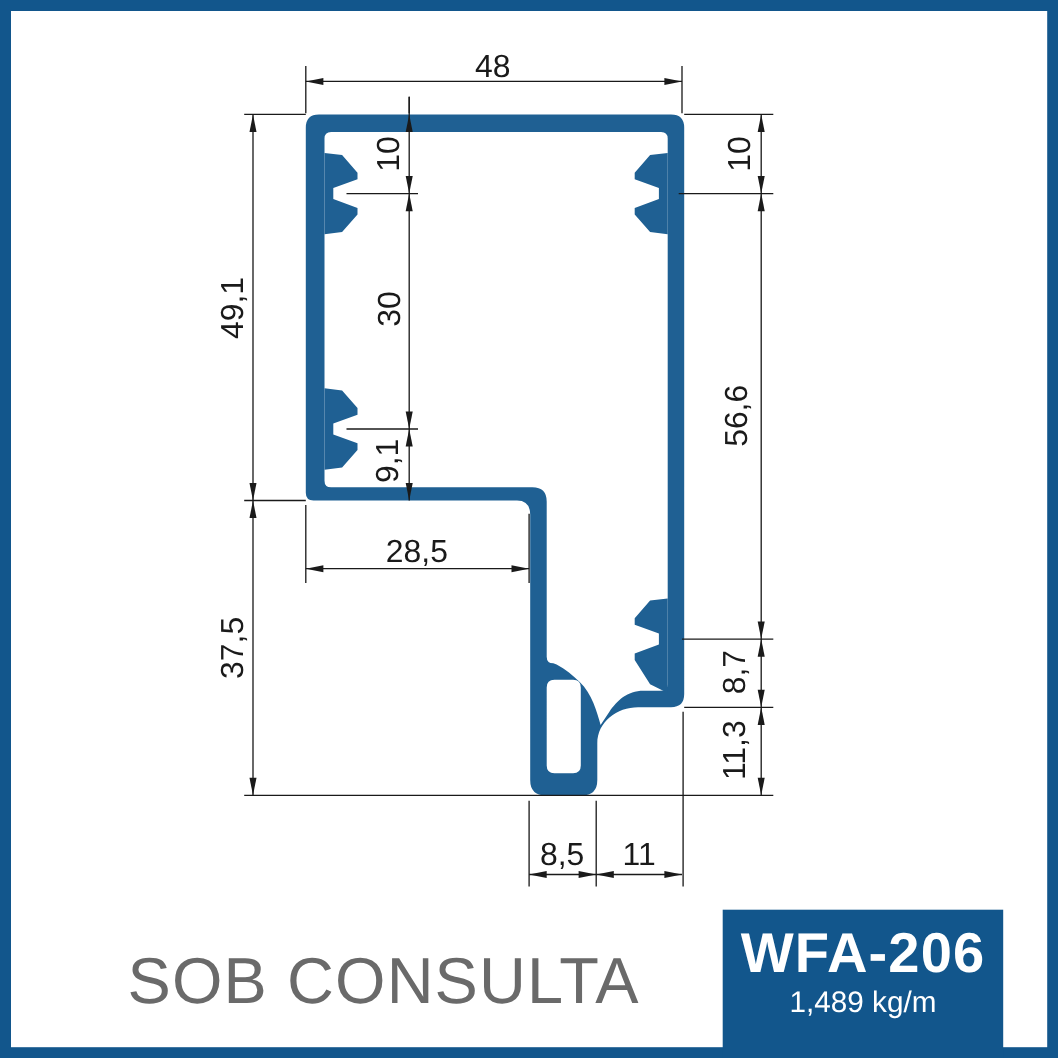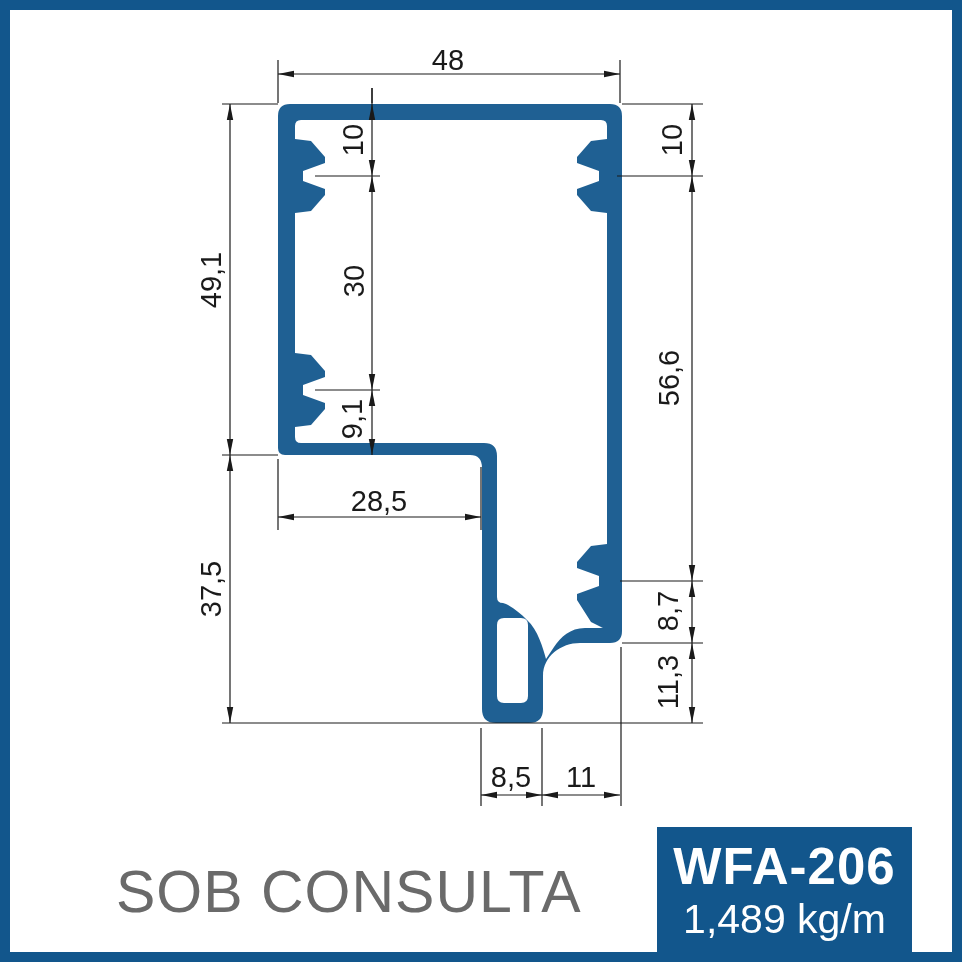--- a/index.html
+++ b/index.html
@@ -6,21 +6,21 @@
   body{width:962px;height:962px;position:relative;overflow:hidden;
        font-family:"Liberation Sans",sans-serif;}
   .frame{position:absolute;inset:0;border:10px solid #12568C;box-sizing:border-box;
          pointer-events:none;z-index:3;}
   svg.drawing{position:absolute;left:0;top:0;z-index:1;}
   .watermark{position:absolute;left:116px;top:858px;font-size:59px;font-weight:300;
              color:#6a6a6a;letter-spacing:1px;z-index:2;white-space:nowrap;}
   .badge{position:absolute;left:657px;top:827px;width:255px;height:135px;
          background:#12568C;color:#ffffff;text-align:center;z-index:4;}
   .badge .code{font-size:51px;font-weight:bold;letter-spacing:1px;margin-top:12px;line-height:1.1;}
-  .badge .weight{font-size:41px;font-weight:400;line-height:1.1;margin-top:2px;}
+  .badge .weight{font-size:27px;font-weight:400;line-height:1.1;margin-top:2px;}
   text.dim{font-family:"Liberation Sans",sans-serif;font-size:29px;fill:#1a1a1a;}
 </style>
 </head>
 <body>
 
 <div class="frame" style="border-color: rgb(18, 86, 140);"></div>
 
 <svg class="drawing" width="962" height="962" viewBox="0 0 962 962">
   <g>
 

